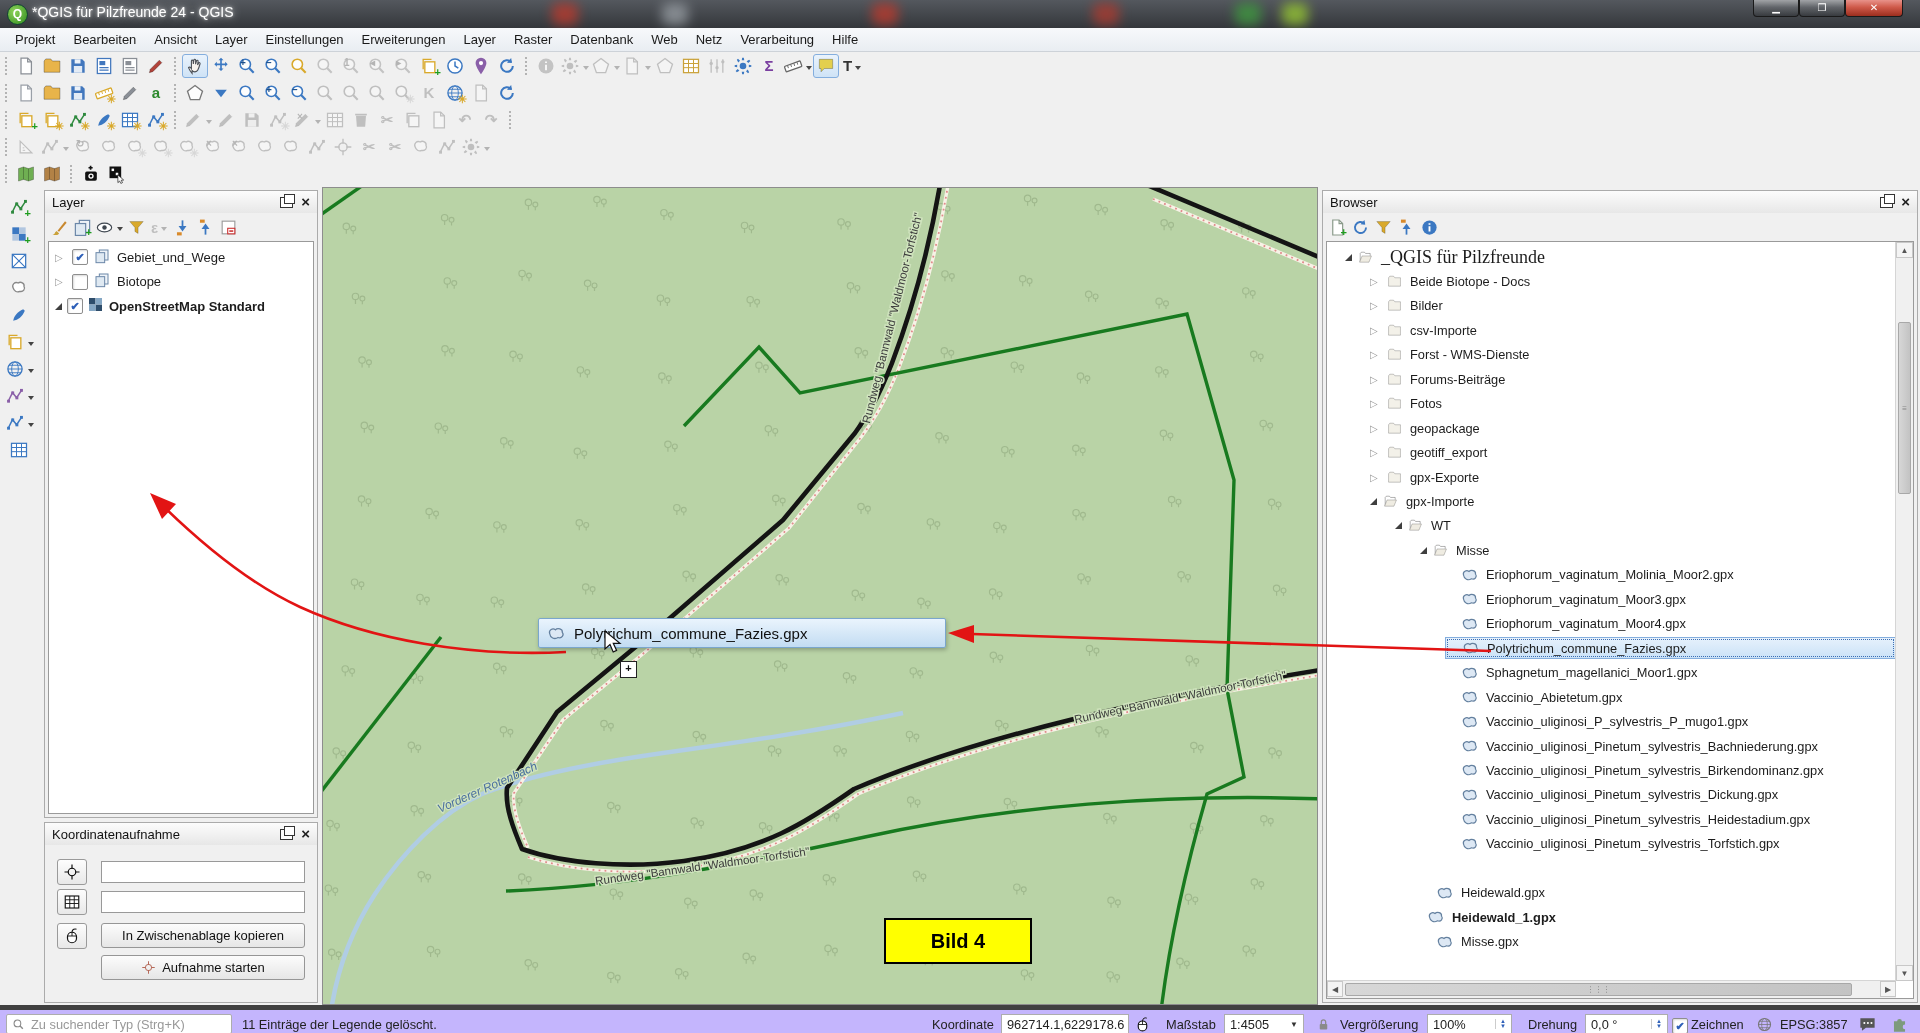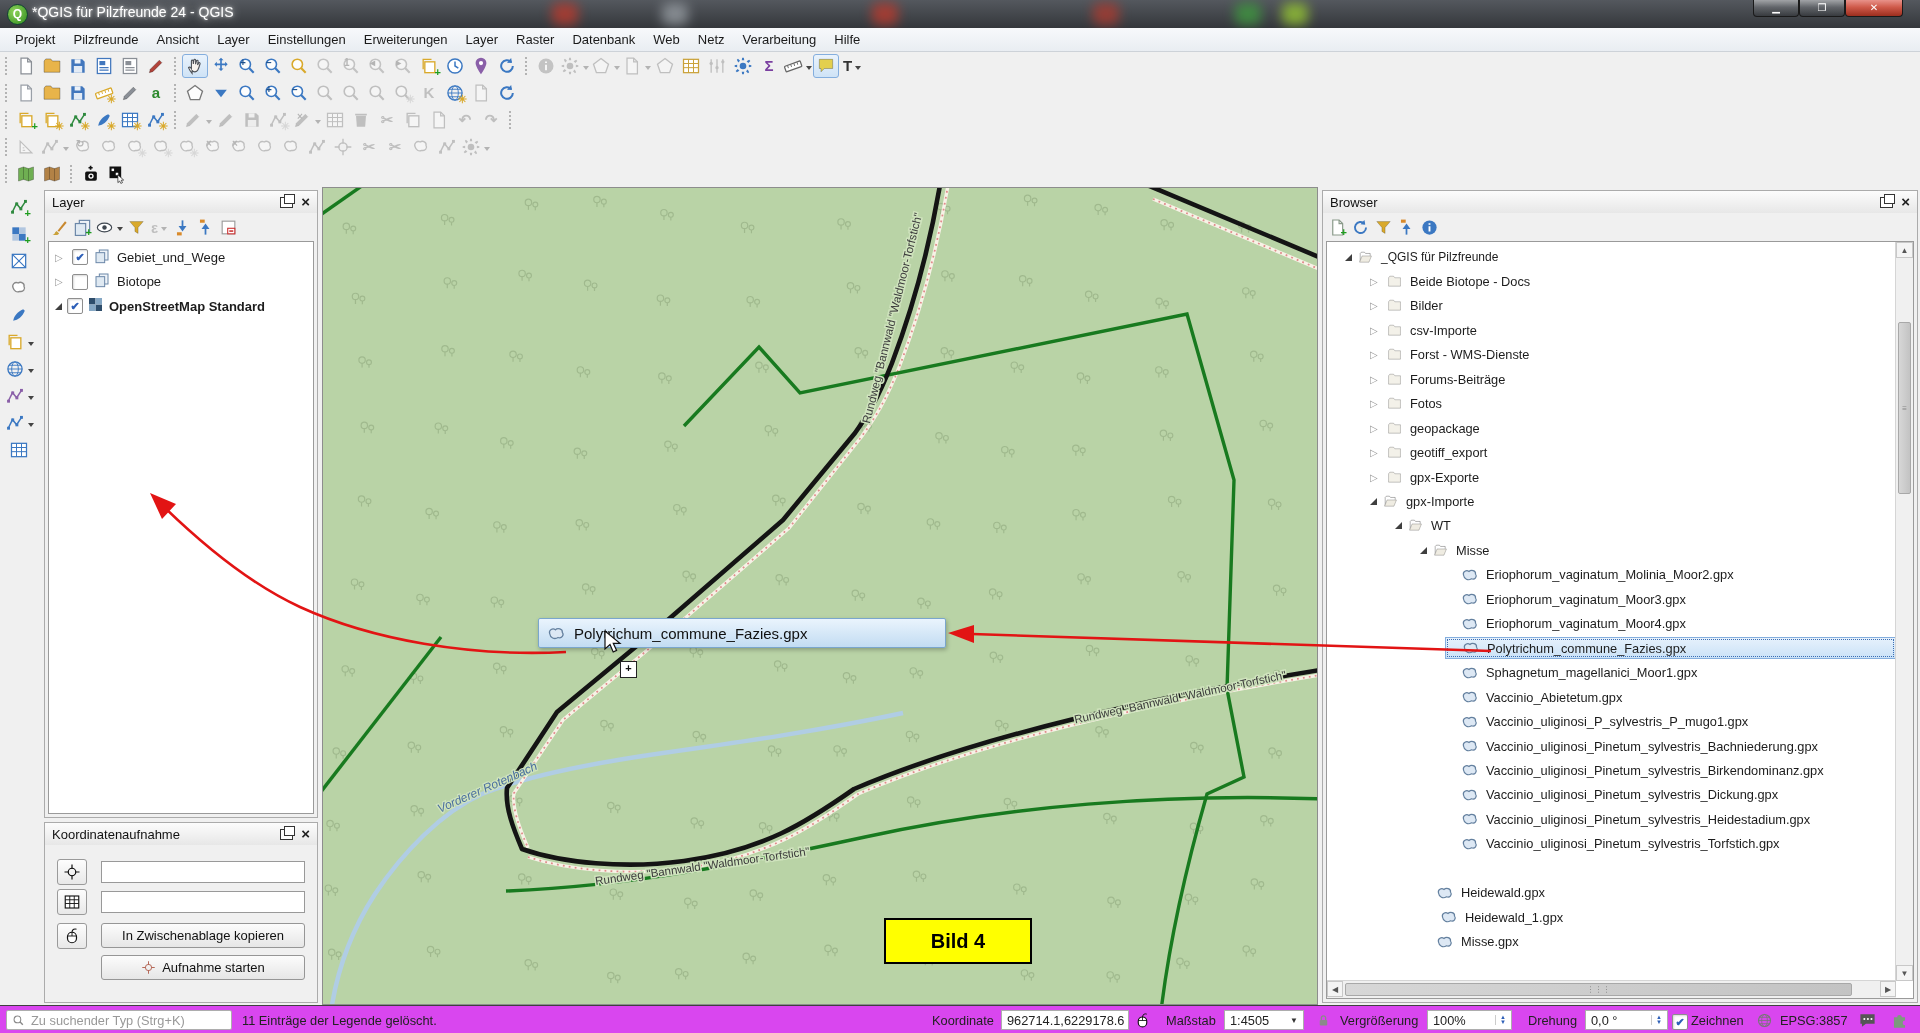--- a/index.html
+++ b/index.html
@@ -58,21 +58,21 @@
   #map{left:322px;top:187px;width:996px;height:818px;background:#b9d3a6;border:1px solid #8d8d8d;box-sizing:border-box;overflow:hidden;}
   #bild4{left:884px;top:918px;width:148px;height:46px;background:#ffff00;border:2px solid #000;box-sizing:border-box;
      font-weight:bold;font-size:20px;color:#000;display:flex;align-items:center;justify-content:center;z-index:6;}
   #dragtip{left:538px;top:618px;width:408px;height:30px;z-index:50;background:linear-gradient(#eaf4fd,#c2dcf2);
      border:1px solid #7aa6cc;border-radius:2px;display:flex;align-items:center;padding:0 8px;gap:8px;font-size:15px;color:#101010;box-sizing:border-box;box-shadow:1px 2px 4px rgba(0,0,0,.25);}
   #dragplus{left:620px;top:661px;width:15px;height:15px;background:#fff;border:1px solid #222;z-index:60;
      font:bold 11px/13px "Liberation Sans";text-align:center;color:#111;}
   #cursor{left:604px;top:631px;z-index:61;}
   #arrows{left:0;top:0;width:1920px;height:1033px;z-index:40;pointer-events:none;}
   
-  #statusbar{left:0;top:1005px;width:1920px;height:28px;background:#d946ef;border-top:1px solid #404040;box-sizing:border-box;font-size:12.8px;color:#222;}
+  #statusbar{left:0;top:1005px;width:1920px;height:28px;background:#c4b5fd;border-top:5px solid #404040;box-sizing:border-box;font-size:12.8px;color:#222;}
   .sb-el{position:absolute;top:4px;height:20px;display:flex;align-items:center;}
   .sbox{border:1px solid #adadad;background:#fff;height:20px;box-sizing:border-box;display:flex;align-items:center;padding:0 5px;}
   .spin{display:flex;flex-direction:column;margin-left:auto;font-size:6px;color:#2d5fb8;line-height:5px;padding-left:4px;border-left:1px solid #ccc;}
   #sb-search{left:6px;width:226px;color:#999;gap:6px;border-radius:2px;}
 </style>
 </head>
 <body>
 
 <svg width="0" height="0" style="position:absolute">
 <defs>
@@ -291,21 +291,21 @@
   <div class="blob" style="left:1282px;background:#9acd32"></div>
   <div id="appicon">Q</div>
   <div id="apptitle">*QGIS für Pilzfreunde 24 - QGIS</div>
   <div class="wbtn" id="btn-min" style="left:1753px;width:46px">▁</div>
   <div class="wbtn" style="left:1799px;width:46px">❒</div>
   <div class="wbtn" id="btn-close" style="left:1845px;width:58px">✕</div>
 </div>
 
 <div id="menubar" class="abs">
     <span class="mitem">Projekt</span>
-    <span class="mitem">Pilzfreunde</span>
+    <span class="mitem">Bearbeiten</span>
     <span class="mitem">Ansicht</span>
     <span class="mitem">Layer</span>
     <span class="mitem">Einstellungen</span>
     <span class="mitem">Erweiterungen</span>
     <span class="mitem">Layer</span>
     <span class="mitem">Raster</span>
     <span class="mitem">Datenbank</span>
     <span class="mitem">Web</span>
     <span class="mitem">Netz</span>
     <span class="mitem">Verarbeitung</span>
@@ -1198,21 +1198,21 @@
         </svg>
       </span>
       <span class="ticon" style="color: rgb(59, 120, 194);">
         <svg width="19" height="19">
           <use href="#s-info"></use>
         </svg>
       </span>
     </div>
   <div class="tree" id="browser-tree" style="top:50px">
     <div id="btree-rows" style="position:absolute;left:0;top:0;right:17px;bottom:17px;overflow:hidden">
-        <div class="brow trow" style="top: 4px; left: 18px; right: 0px; font-size: 12px;">
+        <div class="brow trow" style="top: 4px; left: 18px; right: 0px; font-size: 18px; font-family: Liberation Serif, serif;">
           <span class="xo"></span>
           <span style="margin-right: 7px; display: inline-flex;">
             <svg width="17" height="15" style="color:#efece2">
               <use href="#s-folderopen"></use>
             </svg>
           </span>
           <span>_QGIS für Pilzfreunde</span>
         </div>
         <div class="brow trow" style="top: 28.45px; left: 43px; right: 0px; font-size: 12.8px;">
           <span class="xc" style="width: 12px; margin-right: 4px;">▷</span>
@@ -1432,21 +1432,21 @@
         </div>
         <div class="brow trow" style="top: 639.7px; left: 93px; right: 0px; font-size: 12.8px;">
           <span style="display: inline-block; width: 16px;"></span>
           <span style="margin-right: 7px; display: inline-flex;">
             <svg width="18" height="14">
               <use href="#s-gpx"></use>
             </svg>
           </span>
           <span>Heidewald.gpx</span>
         </div>
-        <div class="brow trow" style="top: 664.15px; left: 97px; right: 0px; font-size: 12.8px;">
+        <div class="brow trow" style="top: 664.15px; left: 84px; right: 0px; font-size: 12.8px; font-weight: bold;">
           <span style="display: inline-block; width: 16px;"></span>
           <span style="margin-right: 7px; display: inline-flex;">
             <svg width="18" height="14">
               <use href="#s-gpx"></use>
             </svg>
           </span>
           <span>Heidewald_1.gpx</span>
         </div>
         <div class="brow trow" style="top: 688.6px; left: 93px; right: 0px; font-size: 12.8px;">
           <span style="display: inline-block; width: 16px;"></span>

